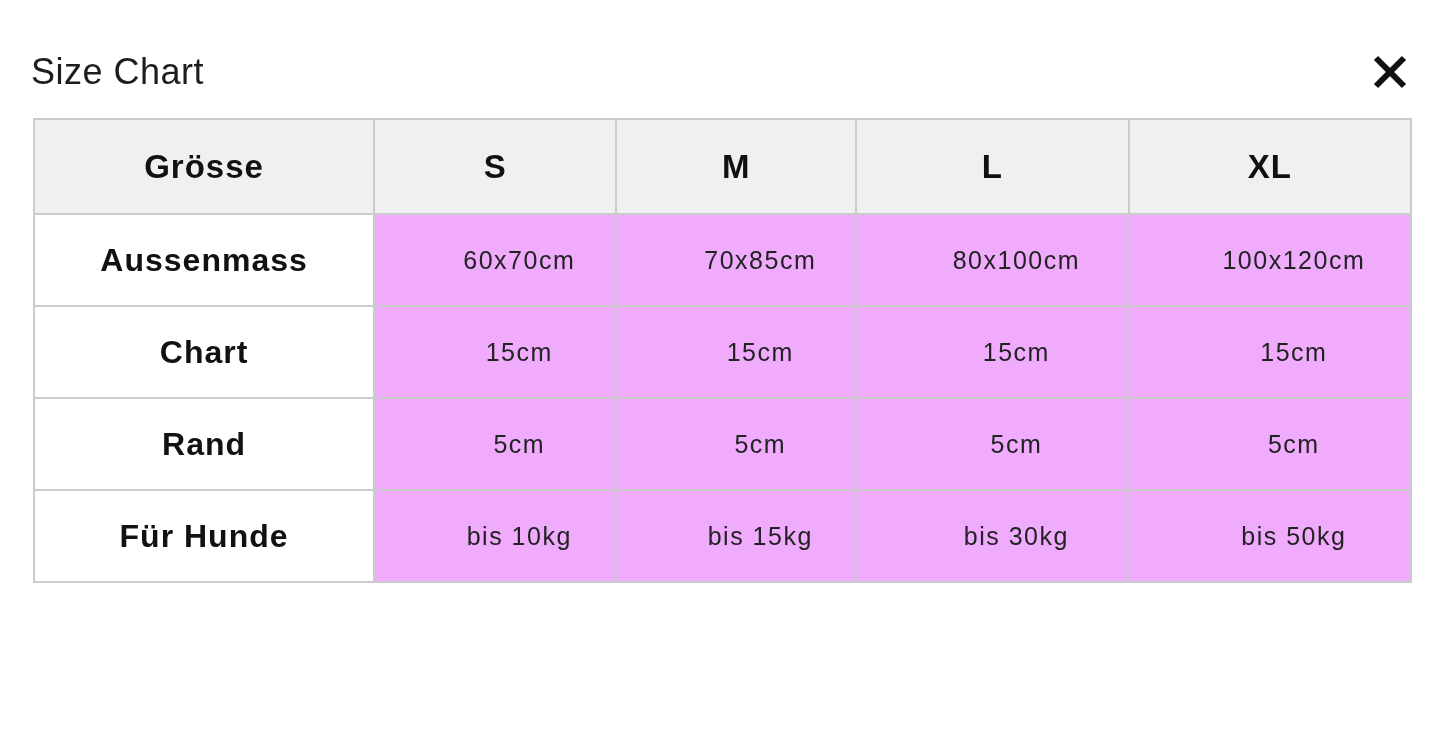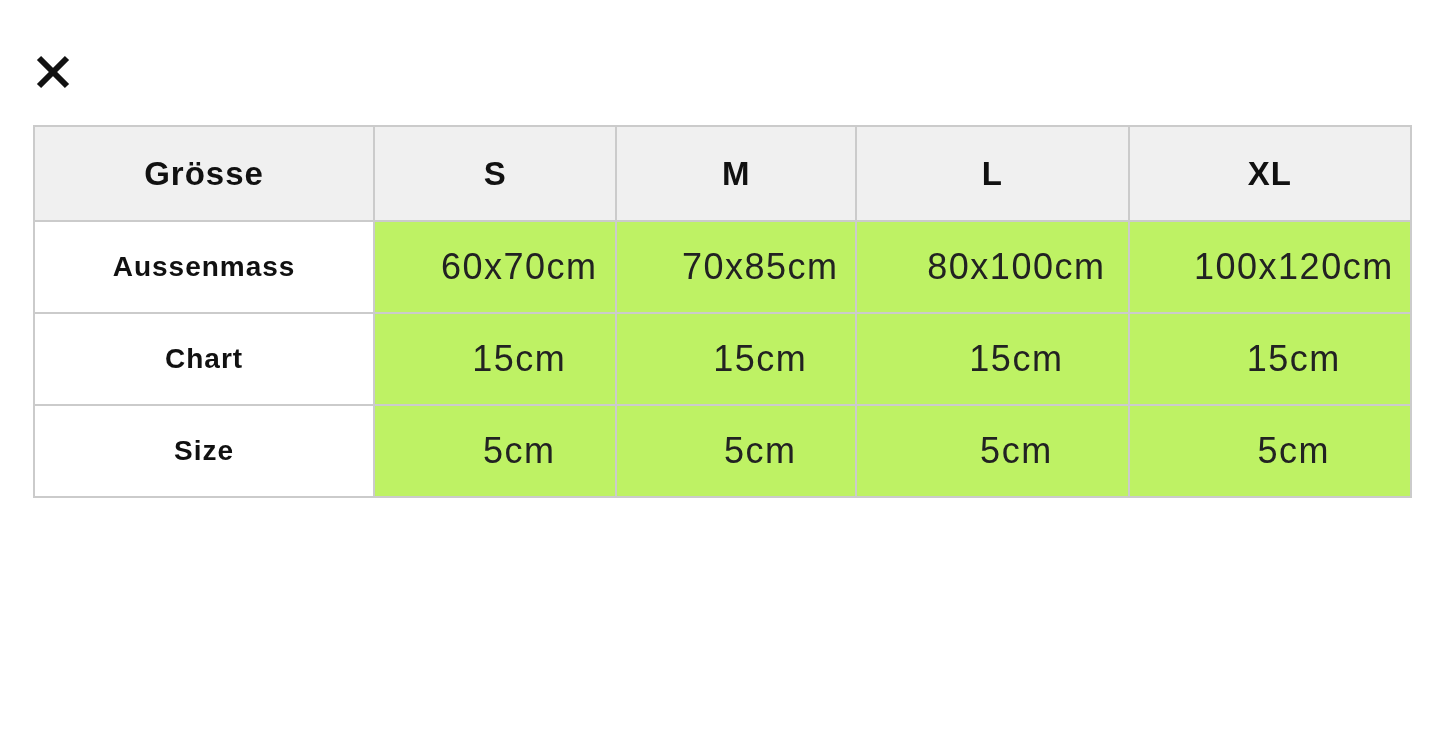--- a/index.html
+++ b/index.html
@@ -38,64 +38,65 @@
     display: flex;
     align-items: center;
     justify-content: center;
     cursor: pointer;
   }
   .close-btn svg { display: block; }
   table.size-table {
     border-collapse: collapse;
     table-layout: fixed;
     width: 1379px;
-    margin: 17px 33px 0 33px;
+    margin: 10px 33px 0 33px;
   }
   .size-table th, .size-table td {
     border: 2px solid #cbcbcb;
     text-align: center;
     vertical-align: middle;
     height: 92px;
     overflow: hidden;
   }
   .size-table thead th {
     background: #f0f0f0;
     height: 95px;
     font-size: 33px;
     font-weight: 700;
     letter-spacing: 1px;
     color: #111111;
   }
   .size-table tbody th {
     background: #ffffff;
-    font-size: 28px;
+    font-size: 32px;
     font-weight: 700;
     letter-spacing: 1px;
     color: #111111;
   }
   .size-table td {
-    background: #bef264;
-    font-size: 36px;
+    background: #f0abfc;
+    font-size: 25px;
     font-weight: 400;
     letter-spacing: 1.5px;
     color: #222222;
     padding-left: 48px;
   }
   
   .size-table thead th:nth-child(1) { width: 24.7%; }
   .size-table thead th:nth-child(2) { width: 17.6%; }
   .size-table thead th:nth-child(3) { width: 17.4%; }
   .size-table thead th:nth-child(4) { width: 19.8%; }
   .size-table thead th:nth-child(5) { width: 20.5%; }
 </style>
 </head>
 <body>
 
 <div class="modal">
   <div class="modal-header">
+    <h1 class="page-title">Size Chart</h1>
     <button class="close-btn" aria-label="Close">
       <svg width="42" height="42" viewBox="0 0 42 42">
         <line x1="7" y1="7" x2="35" y2="35" stroke="#111111" stroke-width="6"></line>
         <line x1="35" y1="7" x2="7" y2="35" stroke="#111111" stroke-width="6"></line>
       </svg>
     </button>
   </div>
 
   <table class="size-table">
     <thead>
@@ -116,21 +117,28 @@
           <td>100x120cm</td>
         </tr>
         <tr>
           <th>Chart</th>
           <td>15cm</td>
           <td>15cm</td>
           <td>15cm</td>
           <td>15cm</td>
         </tr>
         <tr>
-          <th>Size</th>
+          <th>Rand</th>
           <td>5cm</td>
           <td>5cm</td>
           <td>5cm</td>
           <td>5cm</td>
+        </tr>
+        <tr>
+          <th>Für Hunde</th>
+          <td>bis 10kg</td>
+          <td>bis 15kg</td>
+          <td>bis 30kg</td>
+          <td>bis 50kg</td>
         </tr>
       </tbody>
   </table>
 </div>
 
 </body></html>

